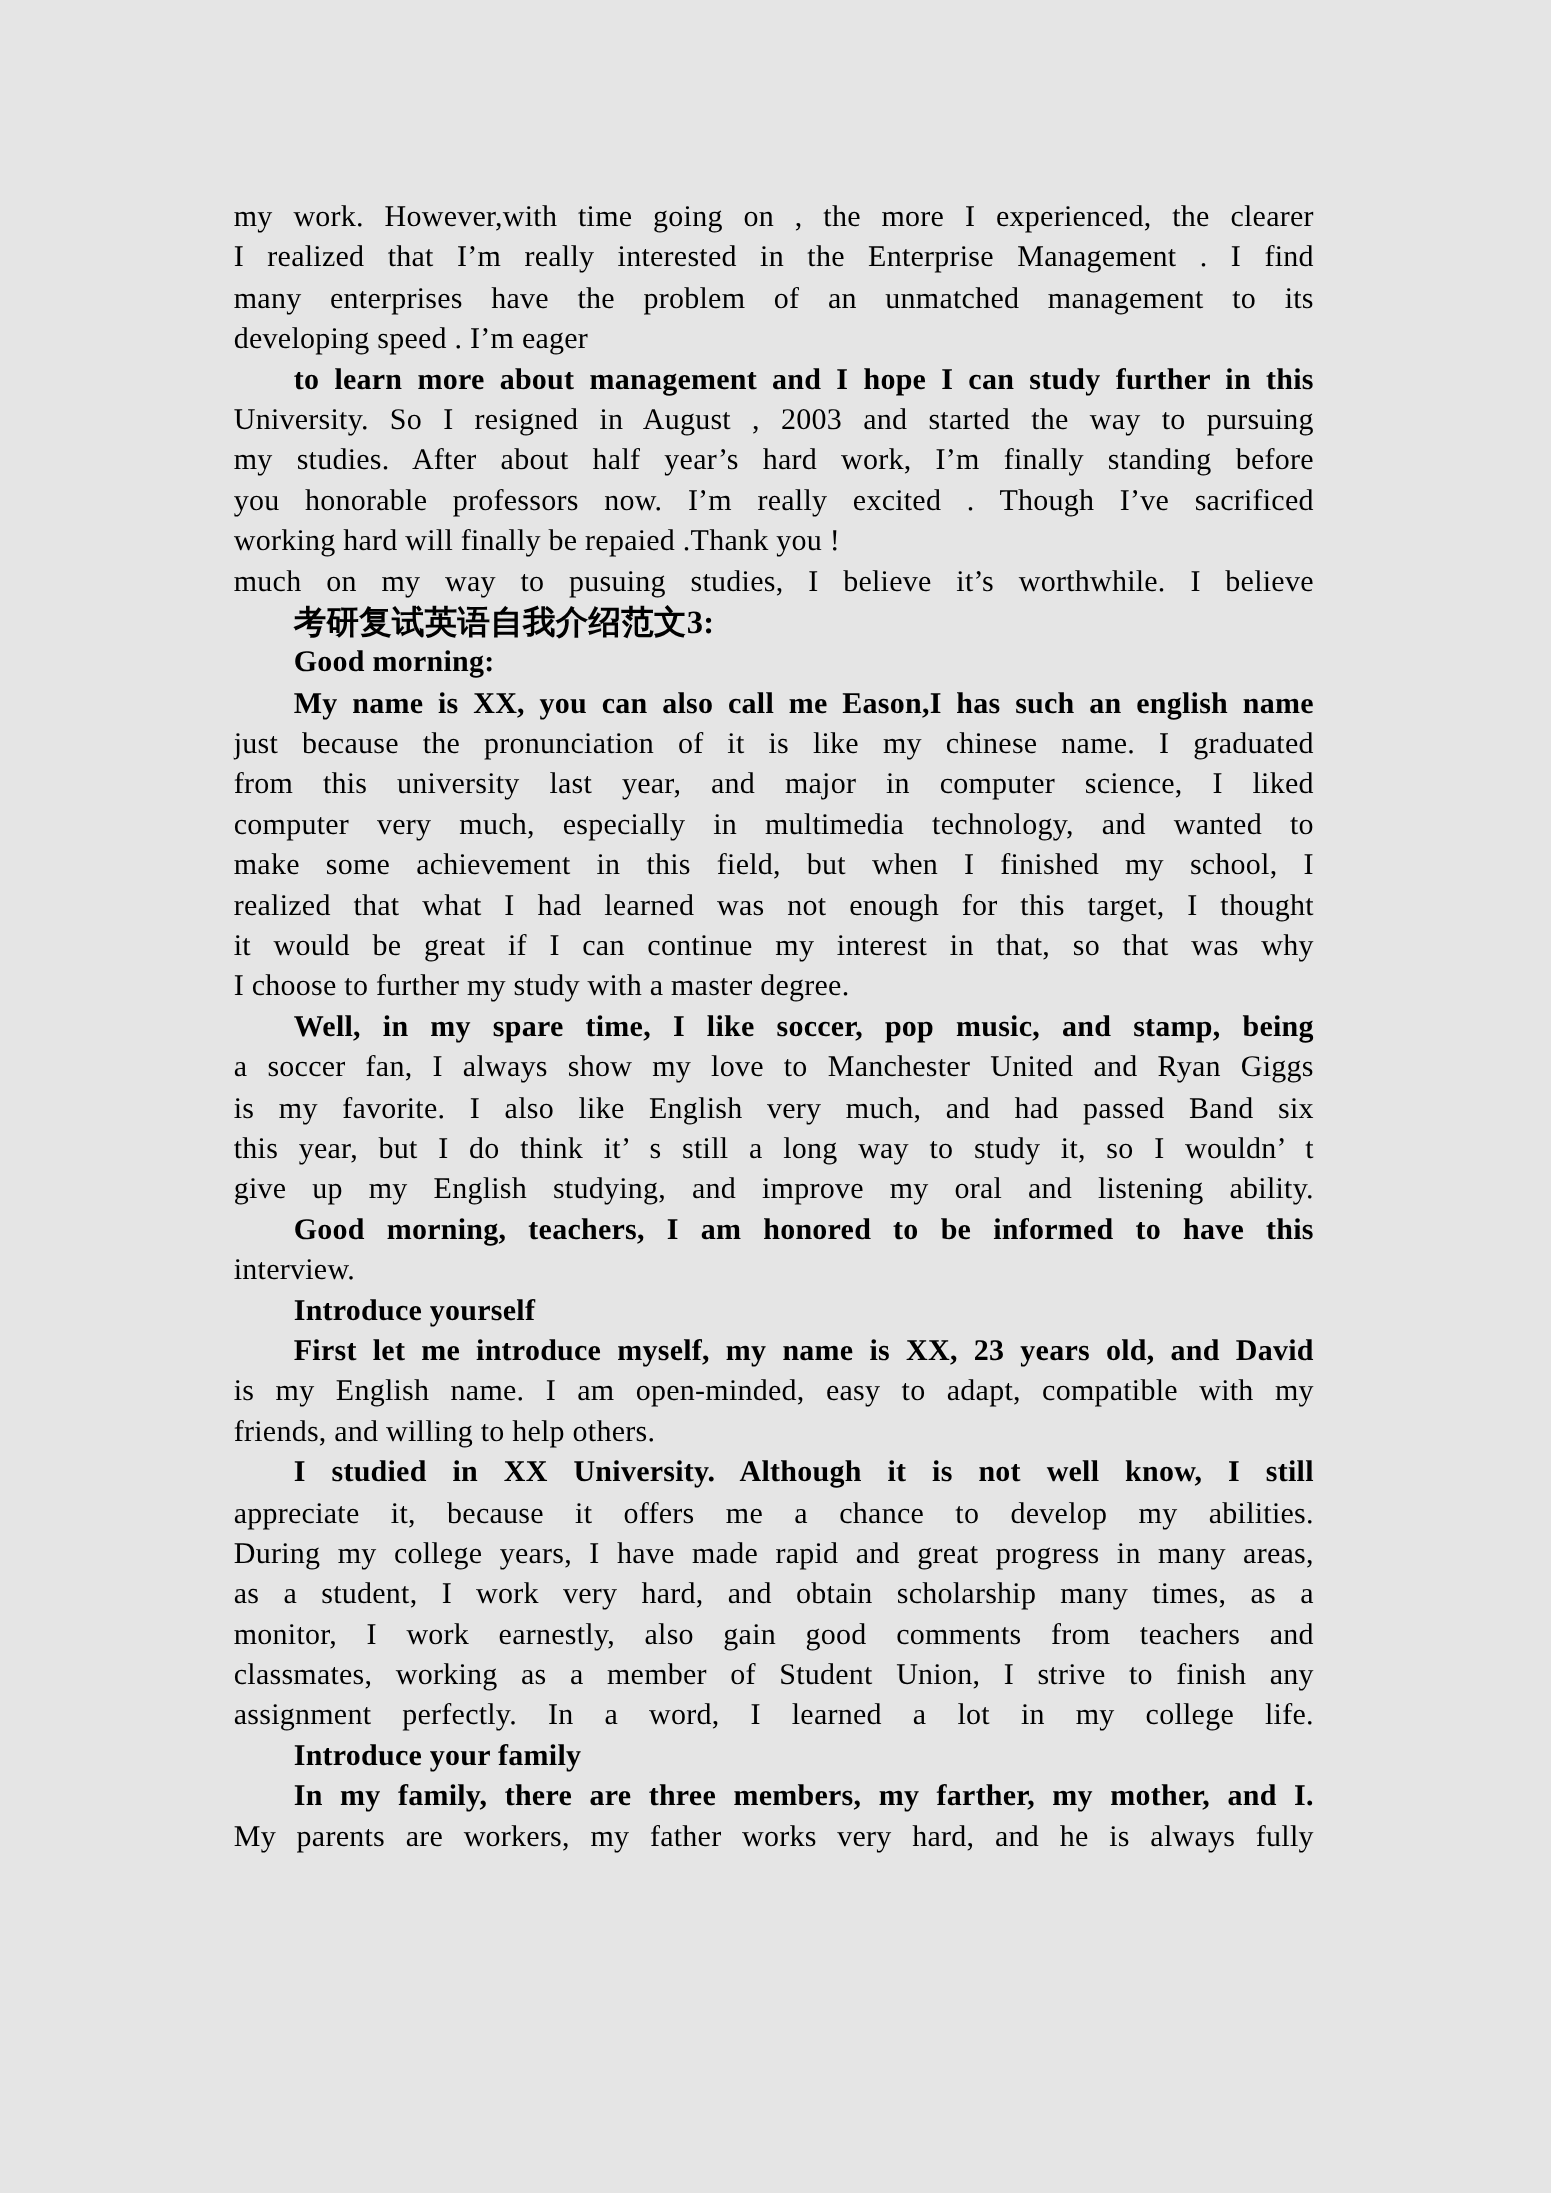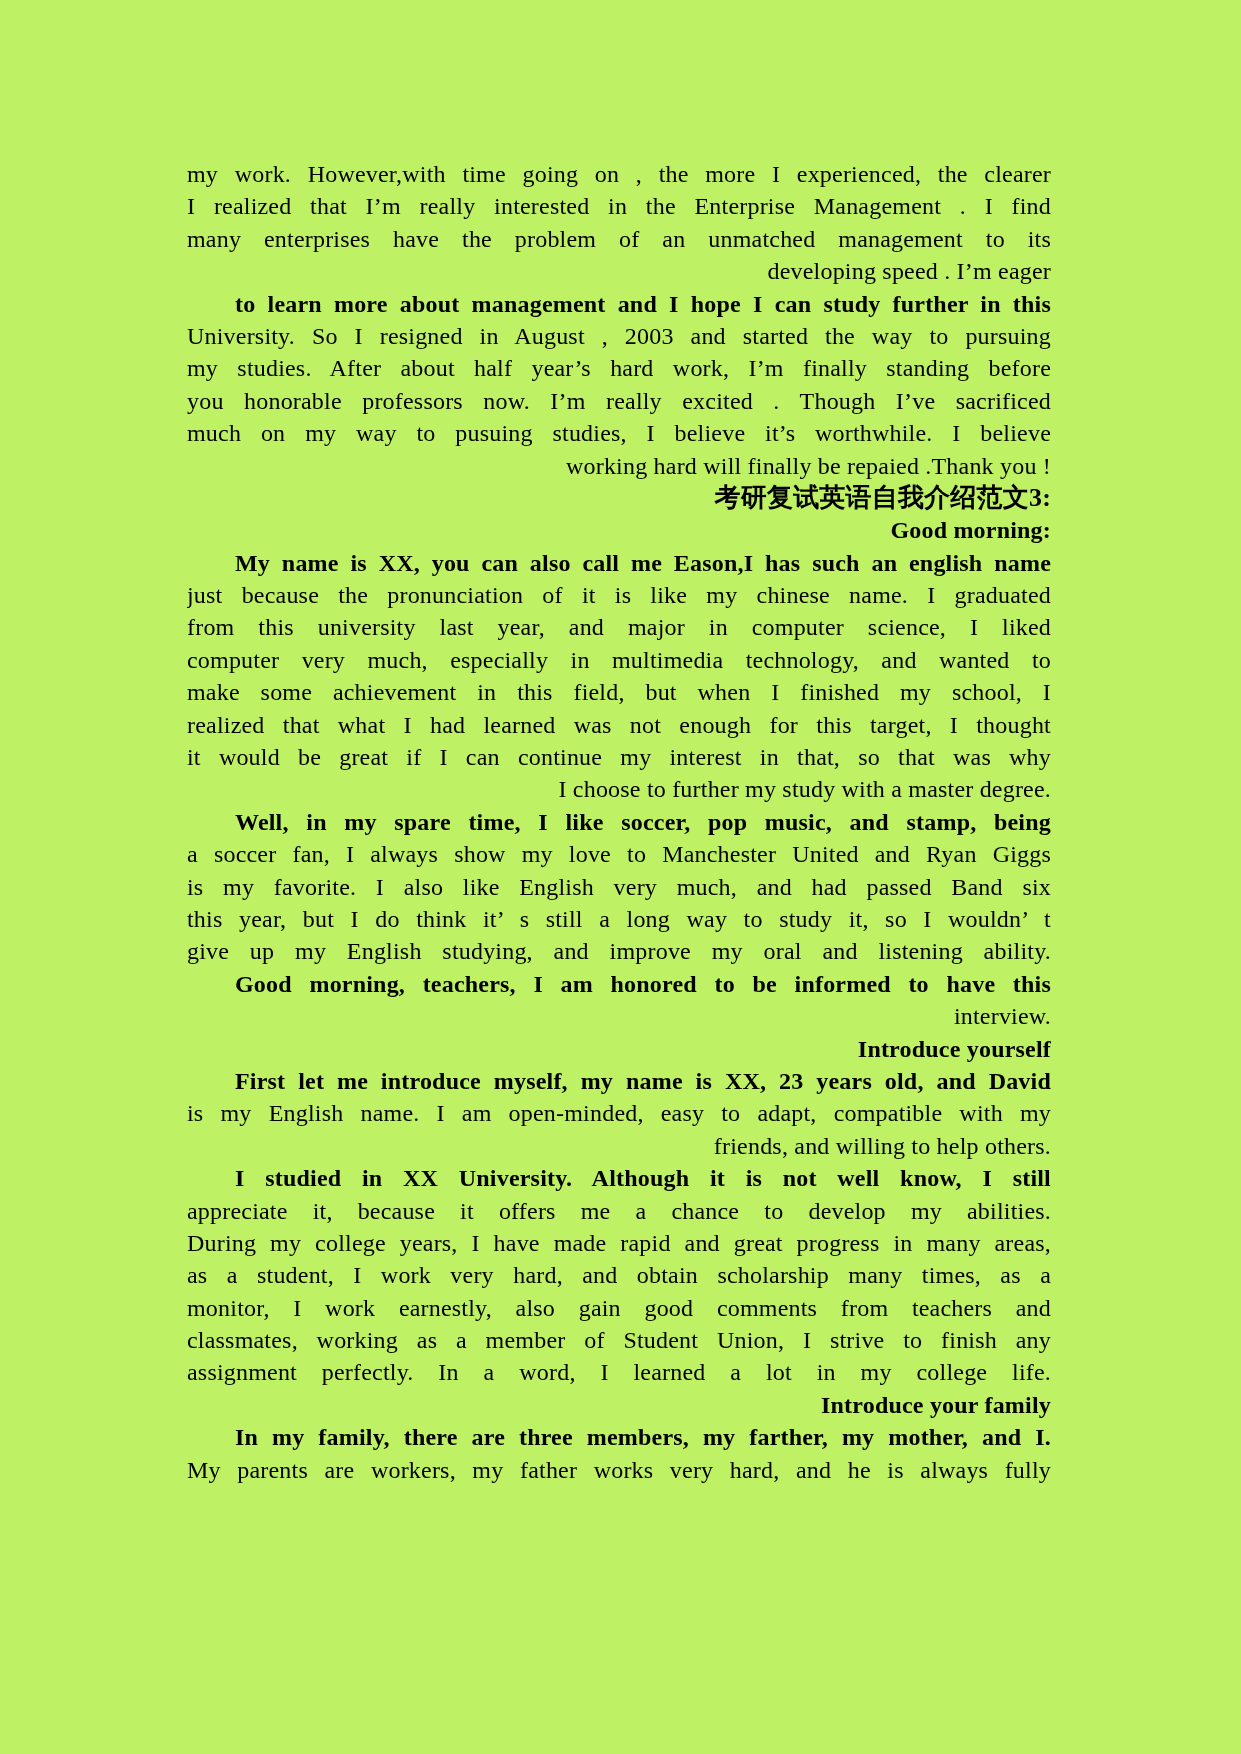--- a/index.html
+++ b/index.html
@@ -4,39 +4,39 @@
 <style>
   html, body {
     margin: 0;
     padding: 0;
     background: #ffffff;
   }
   .page {
     position: relative;
     width: 1241px;
     height: 1754px;
-    background: #bef264;
+    background: #e5e5e5;
     overflow: hidden;
     font-family: "Liberation Serif", "DejaVu Serif", serif;
     color: #000000;
   }
   .textblock {
     position: absolute;
     left: 187px;
     top: 158px;
     width: 864px;
   }
   .line {
     height: 32.4px;
     line-height: 32.4px;
     font-size: 24px;
     letter-spacing: 0.2px;
     white-space: normal;
     overflow: hidden;
-    text-align: right;
+    text-align: left;
   }
   .line.j {
     text-align: justify;
     text-align-last: justify;
     text-justify: inter-word;
   }
   .line.ind {
     text-indent: 48px;
     font-weight: bold;
   }
@@ -51,22 +51,22 @@
 <div class="page">
   <div class="textblock">
       <div class="line j">my work. However,with time going on , the more I experienced, the clearer</div>
       <div class="line j">I realized that I’m really interested in the Enterprise Management . I find</div>
       <div class="line j">many enterprises have the problem of an unmatched management to its</div>
       <div class="line">developing speed . I’m eager</div>
       <div class="line j ind">to learn more about management and I hope I can study further in this</div>
       <div class="line j">University. So I resigned in August , 2003 and started the way to pursuing</div>
       <div class="line j">my studies. After about half year’s hard work, I’m finally standing before</div>
       <div class="line j">you honorable professors now. I’m really excited . Though I’ve sacrificed</div>
+      <div class="line">working hard will finally be repaied .Thank you !</div>
       <div class="line j">much on my way to pusuing studies, I believe it’s worthwhile. I believe</div>
-      <div class="line">working hard will finally be repaied .Thank you !</div>
       <div class="line ind b">考研复试英语自我介绍范文3:</div>
       <div class="line ind">Good morning:</div>
       <div class="line j ind">My name is XX, you can also call me Eason,I has such an english name</div>
       <div class="line j">just because the pronunciation of it is like my chinese name. I graduated</div>
       <div class="line j">from this university last year, and major in computer science, I liked</div>
       <div class="line j">computer very much, especially in multimedia technology, and wanted to</div>
       <div class="line j">make some achievement in this field, but when I finished my school, I</div>
       <div class="line j">realized that what I had learned was not enough for this target, I thought</div>
       <div class="line j">it would be great if I can continue my interest in that, so that was why</div>
       <div class="line">I choose to further my study with a master degree.</div>

